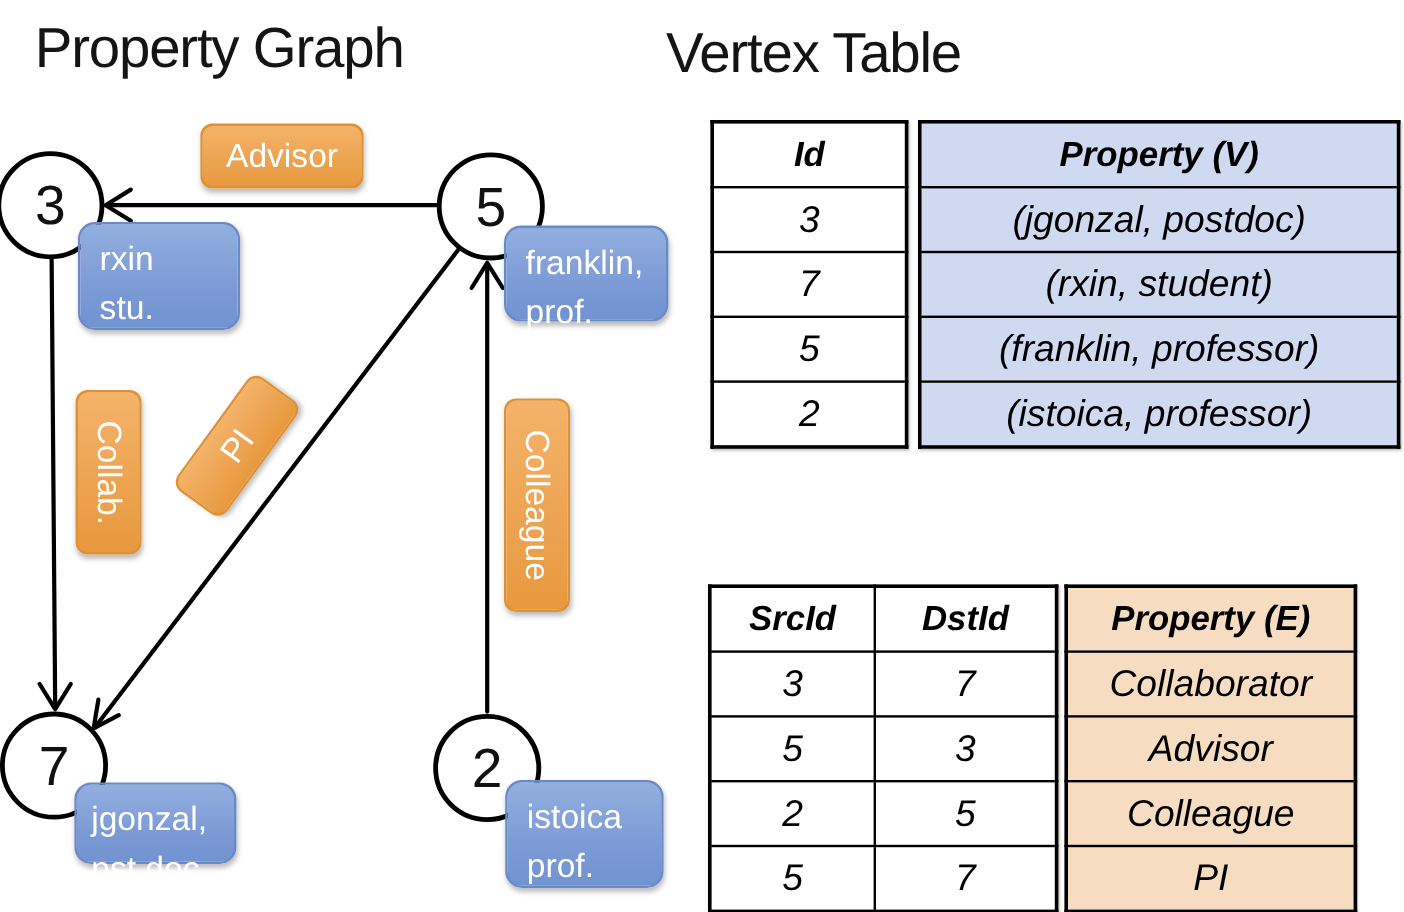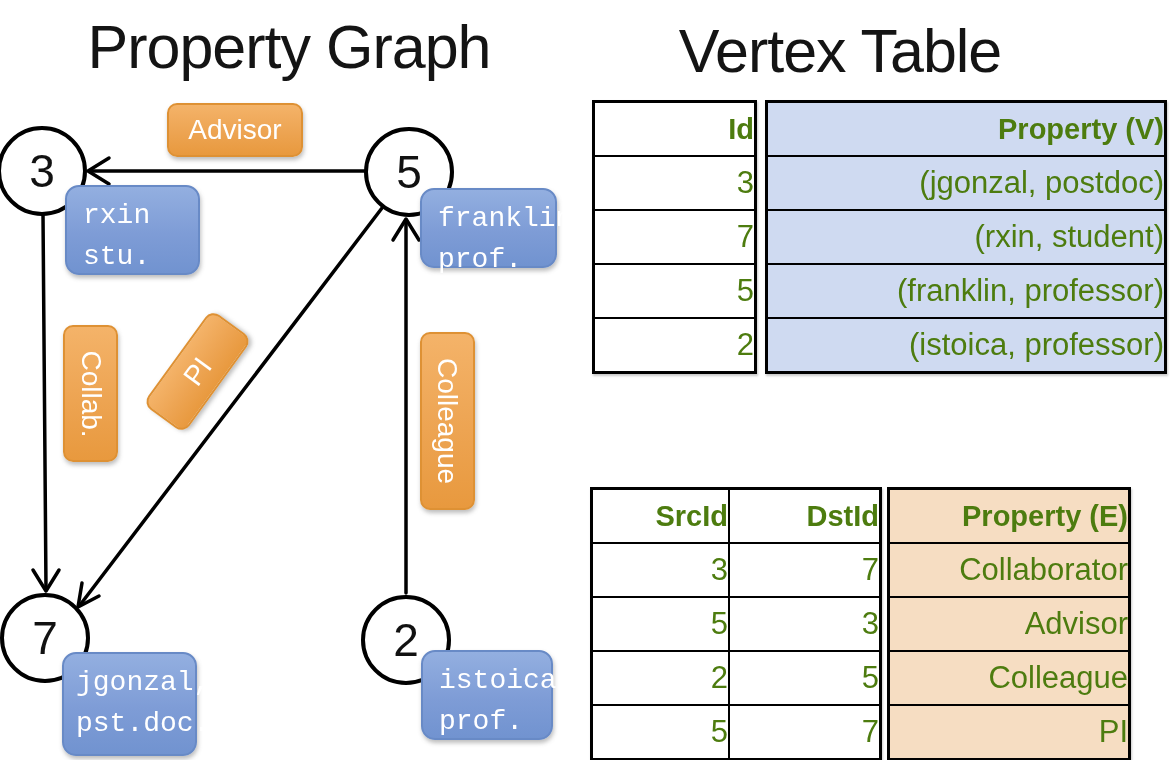--- a/index.html
+++ b/index.html
@@ -2,21 +2,21 @@
 <html><head>
 <meta charset="utf-8">
 <style>
   html,body{margin:0;padding:0;background:#fff;}
   .stage{
     position:relative;width:1170px;height:760px;background:#fff;overflow:hidden;
     font-family:"Liberation Sans",sans-serif;color:#111;
   }
   
   .big-title{
-    position:absolute;text-align:center;font-size:61px;font-weight:300;
+    position:absolute;font-size:47px;font-weight:300;
     letter-spacing:-1px;color:#141414;white-space:nowrap;
   }
   
   .node{
     position:absolute;width:82px;height:82px;border:4px solid #000;border-radius:50%;
     background:#fff;display:flex;align-items:center;justify-content:center;
     font-size:46px;font-weight:300;z-index:3;
   }
   
   svg.edges{position:absolute;left:0;top:0;z-index:1;}
@@ -27,28 +27,28 @@
     background:linear-gradient(180deg,#F4B369 0%,#EDA452 55%,#E8993E 100%);
     border:2px solid #DE9134;border-radius:10px;color:#fff;font-size:28px;
     box-shadow:1px 3px 4px rgba(110,110,110,.45);z-index:4;white-space:nowrap;
   }
   .elabel .rot{transform:rotate(90deg);}
   
   .vprop{
     position:absolute;box-sizing:border-box;padding:8px 0 0 16px;
     background:linear-gradient(180deg,#93AFE0 0%,#7E9CD6 55%,#7193D0 100%);
     border:2px solid #688AC6;border-radius:14px;color:#fff;font-size:28px;
-    line-height:41px;box-shadow:1px 3px 4px rgba(110,110,110,.45);z-index:5;font-family:Liberation Mono, monospace;
+    line-height:41px;box-shadow:1px 3px 4px rgba(110,110,110,.45);z-index:5;
   }
   
   .tbl{position:absolute;border-collapse:collapse;table-layout:fixed;z-index:2;
        box-shadow:1px 2px 2px rgba(150,150,150,.5);}
   .tbl td{
-    border:2px solid #000;height:52px;text-align:right;vertical-align:middle;
-    font-size:31px;font-weight:300;color:#4d7c0f;padding:0;overflow:hidden;white-space:nowrap;
+    border:2px solid #000;height:52px;text-align:center;vertical-align:middle;
+    font-size:31px;font-weight:300;color:#000000;padding:0;overflow:hidden;white-space:nowrap;font-style:italic;
   }
   .tbl{border:3px solid #000;}
   .tbl td.hdr{font-weight:bold;font-size:29px;}
   .tbl td.vfill{background:#CFDAF1;}
   .tbl td.efill{background:#F6DDC2;}
 </style>
 </head>
 <body>
 
 <div class="stage">
@@ -101,21 +101,21 @@
   </div>
 
   <div class="vprop" style="left:65px;top:185px;width:135px;height:90px;">
     <div>rxin</div>
     <div>stu.</div>
   </div>
   <div class="vprop" style="left:420px;top:188px;width:137px;height:80px;">
     <div>franklin,</div>
     <div>prof.</div>
   </div>
-  <div class="vprop" style="left:62px;top:652px;width:135px;height:104px;padding-left:12px;">
+  <div class="vprop" style="left:62px;top:652px;width:135px;height:68px;padding-left:12px;">
     <div>jgonzal,</div>
     <div>pst.doc.</div>
   </div>
   <div class="vprop" style="left:421px;top:650px;width:132px;height:90px;">
     <div>istoica</div>
     <div>prof.</div>
   </div>
 
   <div class="big-title" style="left:555px;top:16px;width:570px;">Vertex Table</div>
 

